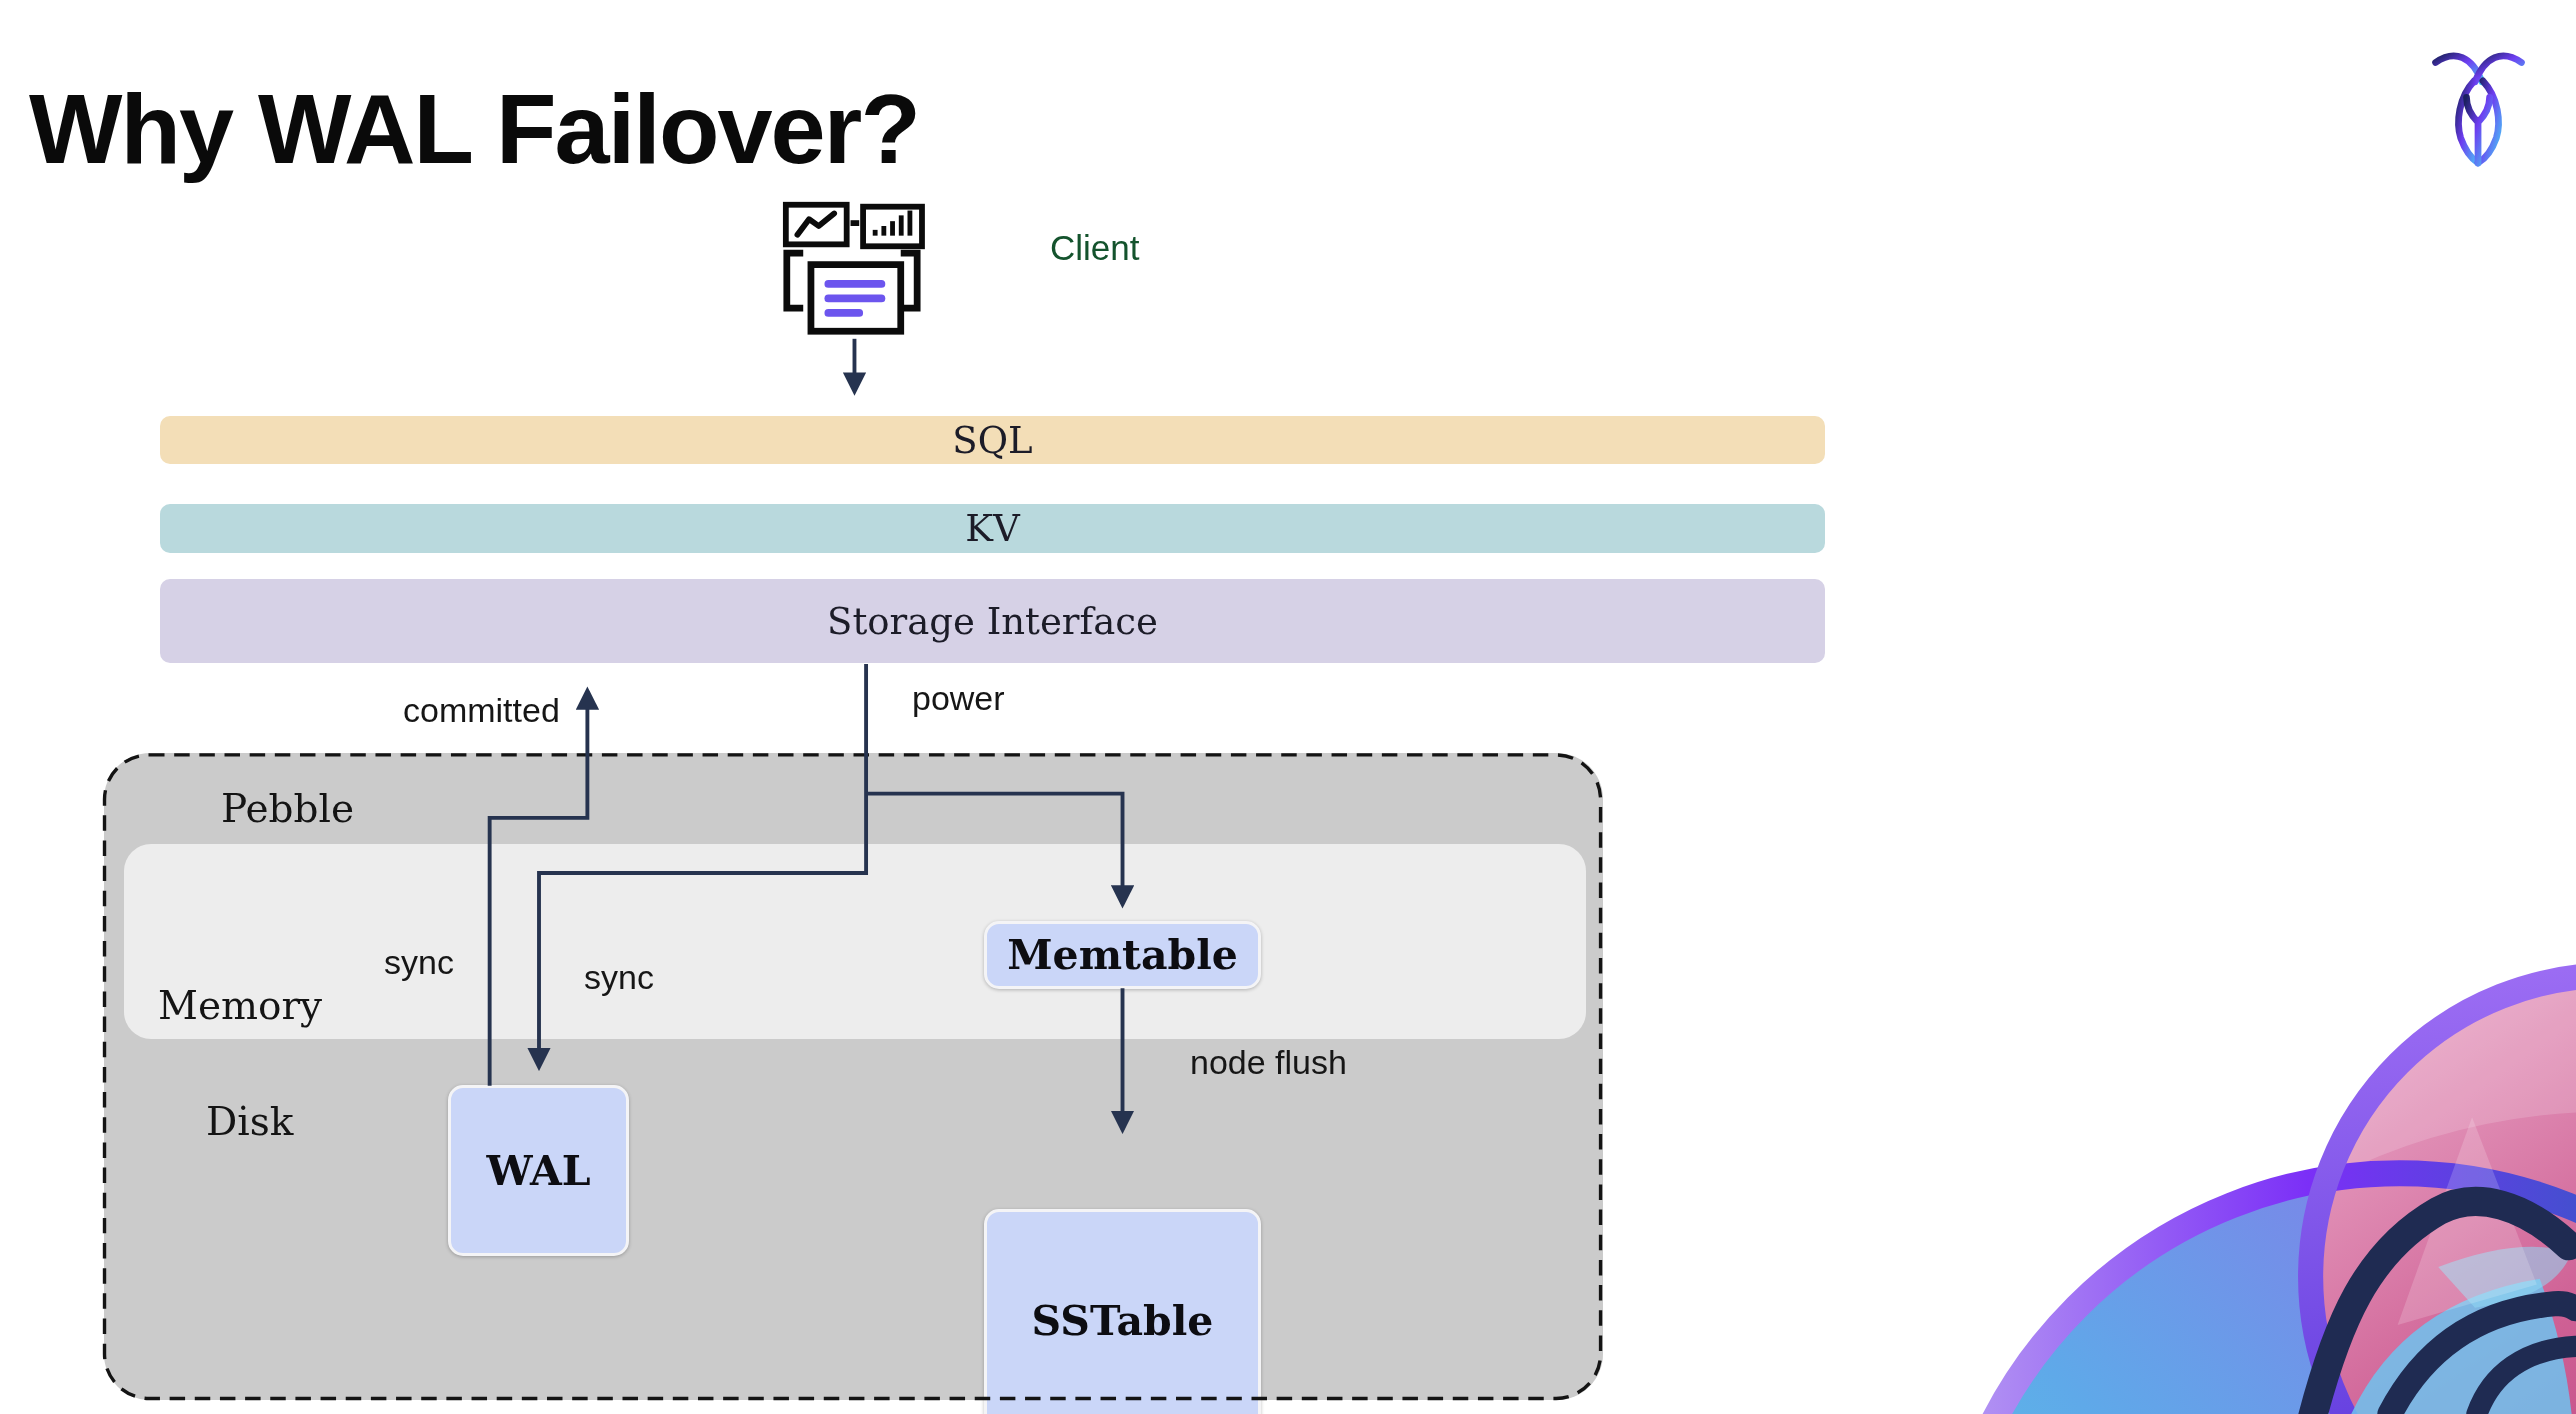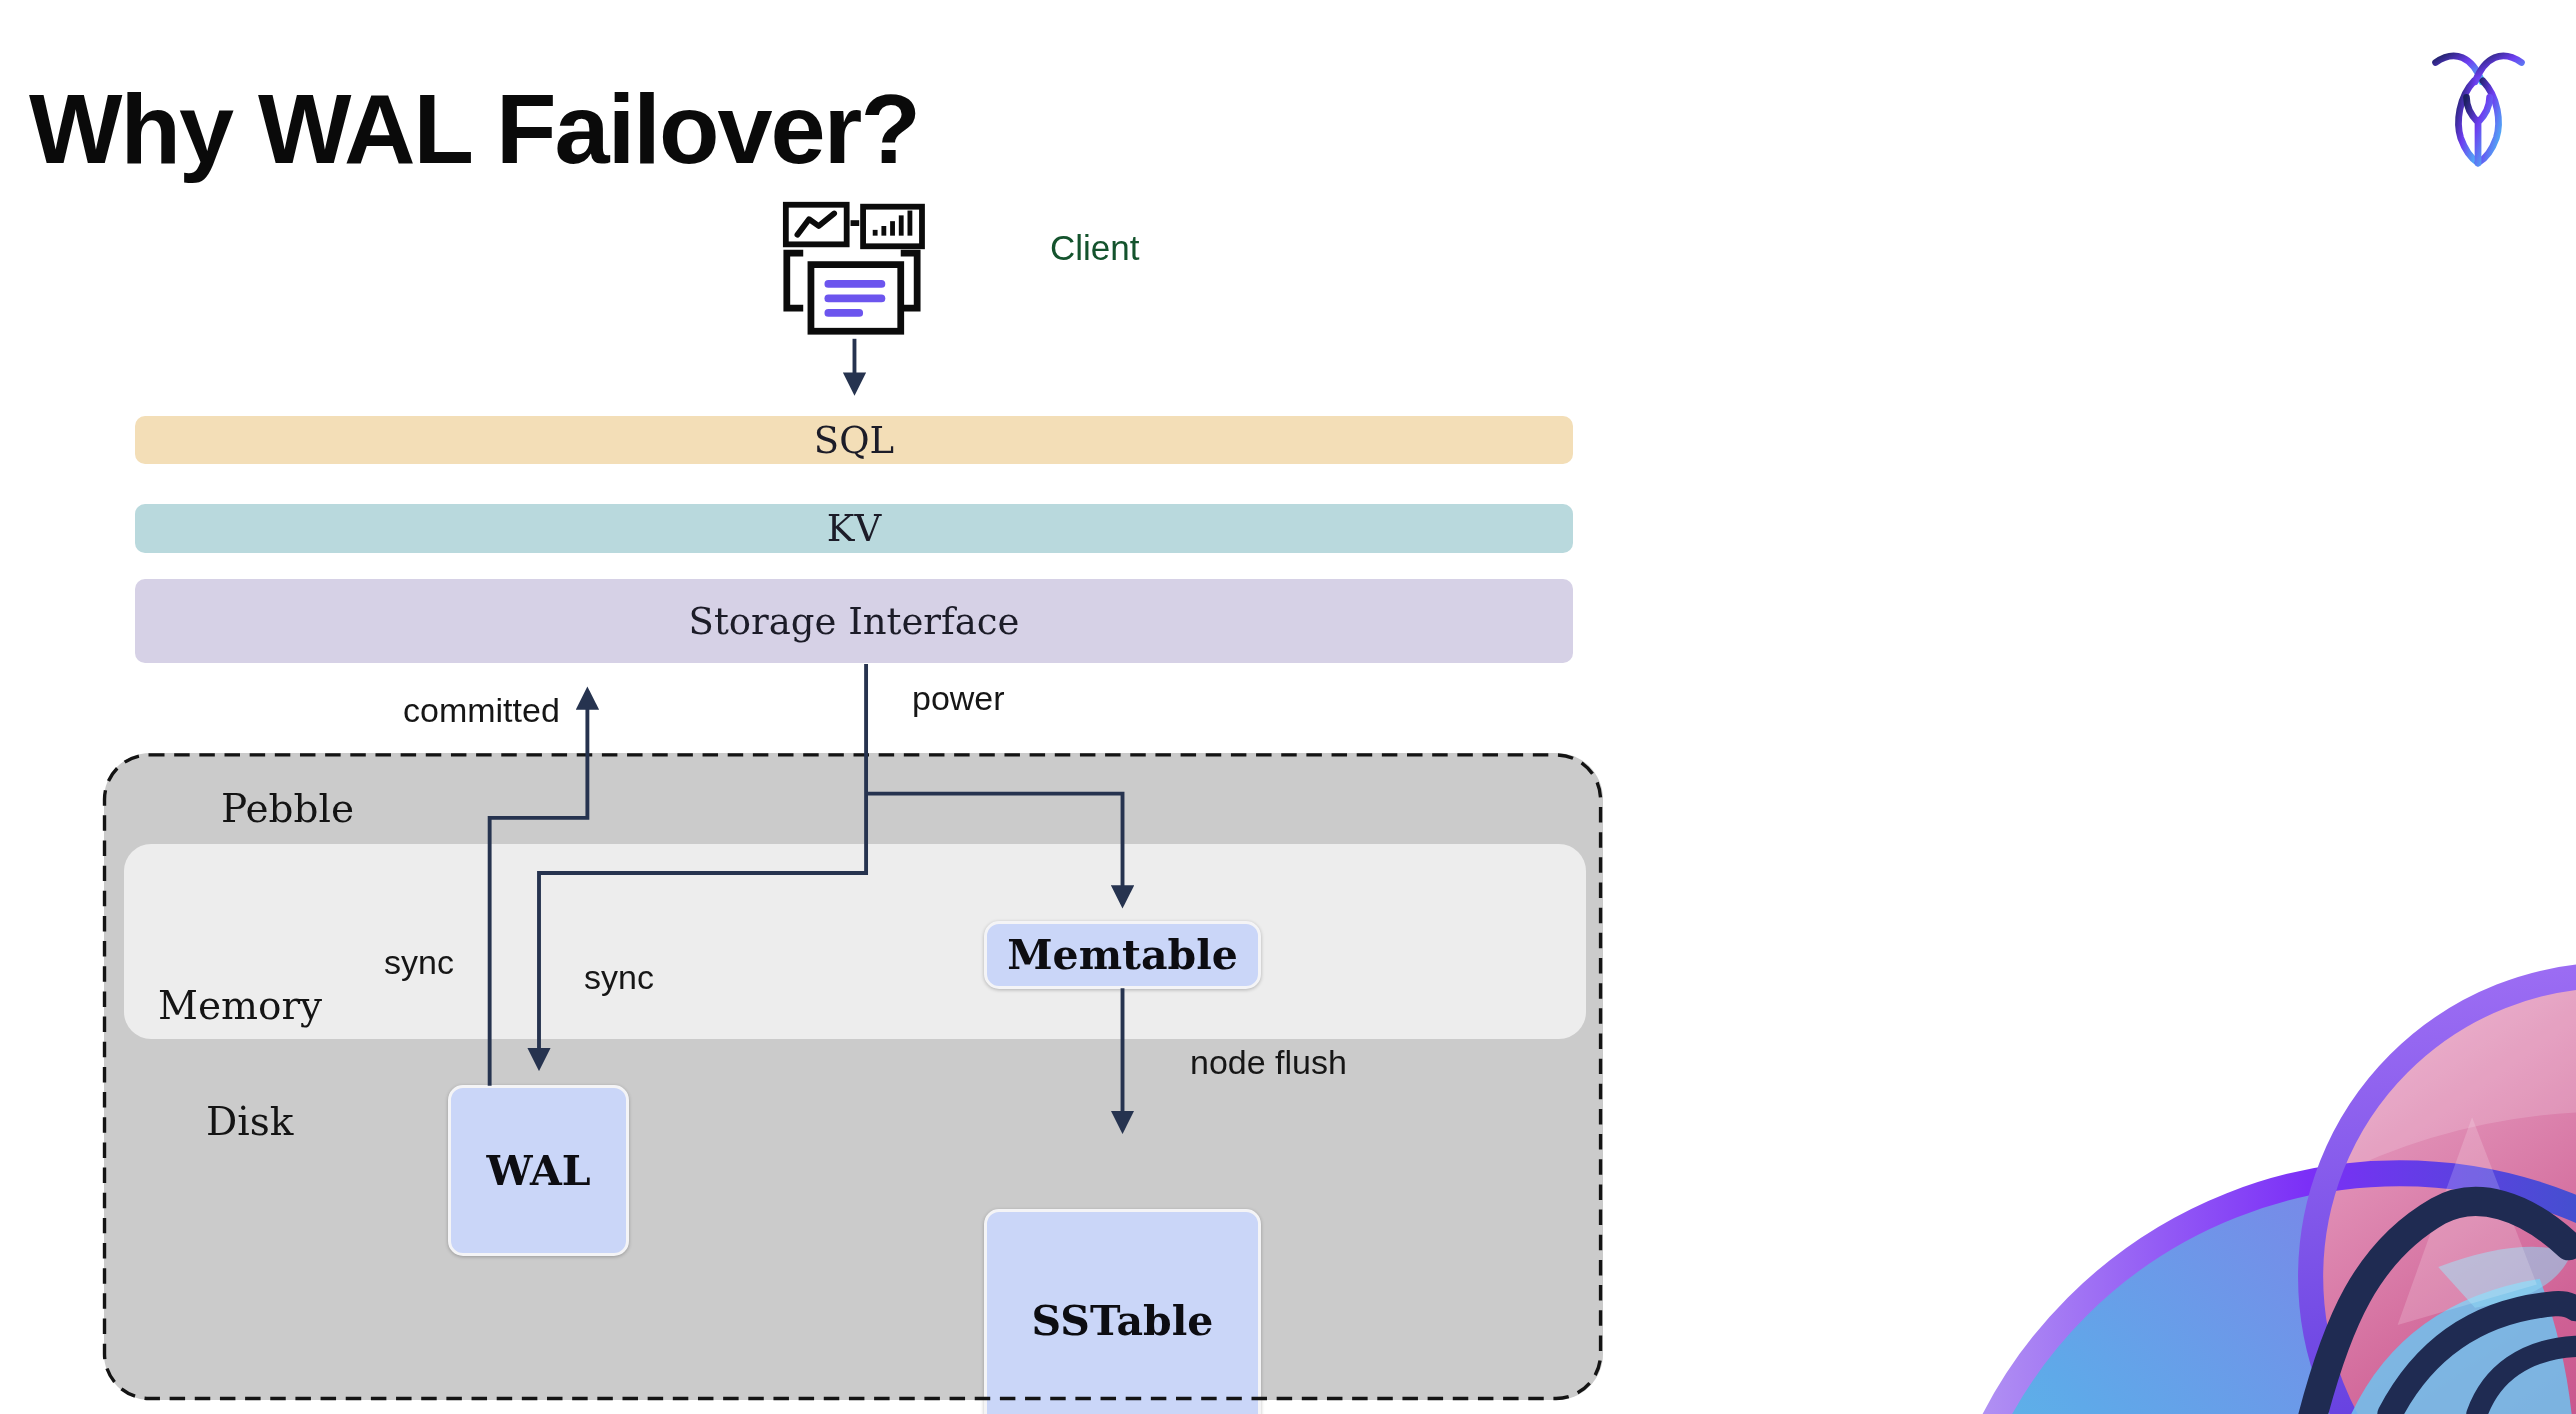--- a/index.html
+++ b/index.html
@@ -5,21 +5,21 @@
   html,body{margin:0;padding:0;background:#ffffff;}
   #slide{position:relative;width:2576px;height:1415px;background:#ffffff;overflow:hidden;
          font-family:"Liberation Sans","DejaVu Sans",sans-serif;}
   .abs{position:absolute;}
   .serif{font-family:"DejaVu Serif","Liberation Serif",serif;}
   .sans{font-family:"Liberation Sans","DejaVu Sans",sans-serif;}
 
   #title{left:29px;top:56px;font-size:99px;font-weight:700;letter-spacing:-1.9px;color:#0a0a0a;line-height:145px;}
 
   
-  .layer-bar{left:135px;width:1438px;border-radius:10px;display:flex;align-items:center;justify-content:center;}
+  .layer-bar{left:160px;width:1665px;border-radius:10px;display:flex;align-items:center;justify-content:center;}
   #bar-sql{top:416px;height:48px;}
   #bar-kv{top:504px;height:49px;}
   #bar-storage{top:579px;height:84px;}
   .layer-label{font-size:37px;color:#1c1c28;}
 
   
   #pebble-box{left:104px;top:753px;width:1499px;height:647px;border-radius:46px;background:#cbcbcb;}
   #memory-strip{left:124px;top:844px;width:1462px;height:195px;border-radius:27px;background:#ededed;}
   .zone-label{font-size:39px;color:#141414;}
   #label-pebble{left:221px;top:786px;}

